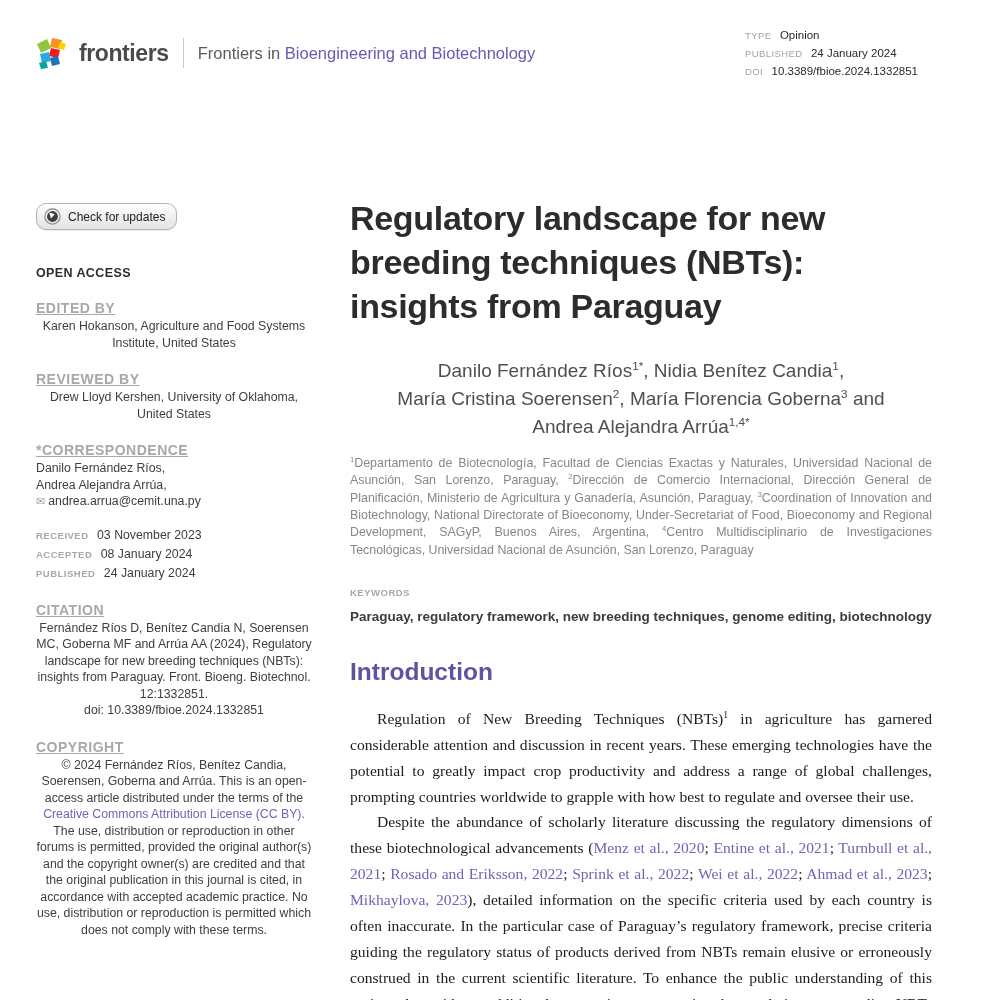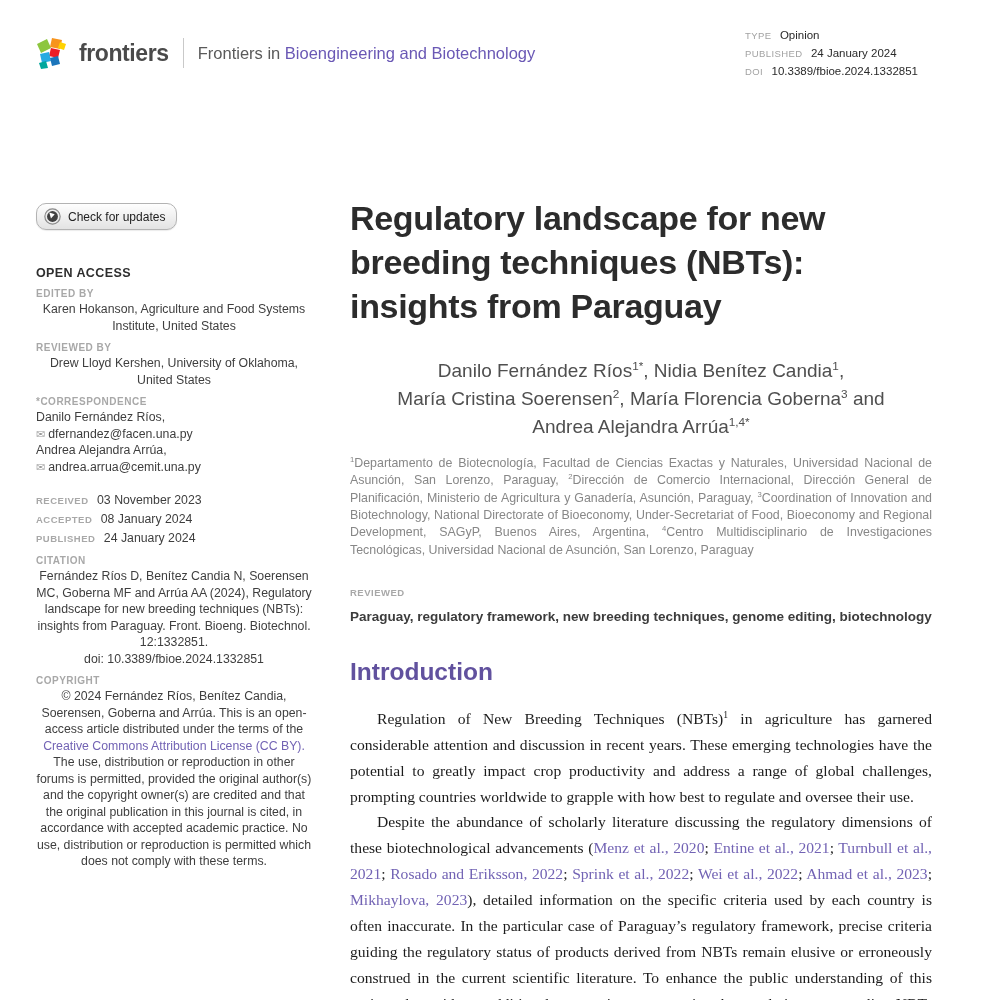--- a/index.html
+++ b/index.html
@@ -28,21 +28,21 @@
   .meta-label{font-size:9.5px;color:#a2a2a2;letter-spacing:0.4px;margin-right:4px;}
   .meta-value{font-size:11.5px;color:#2a2a2a;}
 
   
   .sidebar{position:absolute;left:36px;top:203px;width:276px;}
   .check-btn{display:inline-flex;align-items:center;gap:7px;border:1px solid #b3b3b3;
     border-radius:10px;background:linear-gradient(#fefefe,#e3e3e3);
     padding:4px 11px 4px 7px;cursor:pointer;box-shadow:0 1px 1px rgba(0,0,0,0.08);}
   .check-btn span{font-size:12px;color:#222;}
   .open-access{margin-top:36px;font-size:12.5px;font-weight:700;color:#2e2e2e;letter-spacing:0.4px;}
-  .side-label{font-size:10px;font-weight:700;color:var(--label-gray);letter-spacing:0.5px;margin-top:8px;margin-bottom:2px;}
+  .side-label{font-size:14px;font-weight:700;color:var(--label-gray);letter-spacing:0.5px;margin-top:20px;margin-bottom:2px;text-decoration:underline;}
   .side-text{font-size:12.3px;color:var(--side-text);line-height:16.5px;text-align:center;}
   .corr-line{font-size:12.3px;color:var(--side-text);line-height:16.5px;}
   .email-icon{color:#9a9a9a;font-size:11px;margin-right:3px;}
   .date-row{line-height:16px;white-space:nowrap;margin-top:1px;}
   .date-row:first-of-type{margin-top:0;}
   .dates{margin-top:16px;}
   .date-label{font-size:9.5px;font-weight:700;color:var(--label-gray);letter-spacing:0.5px;margin-right:4px;}
   .date-value{font-size:12.3px;color:var(--side-text);}
   .seg-link{color:var(--purple-link);cursor:pointer;}
   .seg-italic{}
@@ -110,21 +110,20 @@
     <div class="open-access">OPEN ACCESS</div>
 
     <div class="side-label">EDITED BY</div>
     <div class="side-text">Karen Hokanson, Agriculture and Food Systems Institute, United States</div>
 
     <div class="side-label">REVIEWED BY</div>
     <div class="side-text">Drew Lloyd Kershen, University of Oklahoma, United States</div>
 
     <div class="side-label">*CORRESPONDENCE</div>
     <div class="corr-line">Danilo Fernández Ríos,</div>
-    <div class="corr-line"><span class="email-icon">✉</span><span>dfernandez@facen.una.py</span></div>
     <div class="corr-line">Andrea Alejandra Arrúa,</div>
     <div class="corr-line"><span class="email-icon">✉</span><span>andrea.arrua@cemit.una.py</span></div>
 
     <div class="dates">
       <div class="date-row">
         <span class="date-label">RECEIVED</span>
         <span class="date-value">03 November 2023</span>
       </div>
       <div class="date-row">
         <span class="date-label">ACCEPTED</span>
@@ -145,21 +144,21 @@
   </aside>
 
   <main class="main">
 
     <h1 class="title"><span>Regulatory landscape for new</span><br><span>breeding techniques (NBTs):</span><br><span>insights from Paraguay</span></h1>
 
     <div class="authors"><span>Danilo Fernández Ríos</span><span class="seg-sup">1*</span><span>, Nidia Benítez Candia</span><span class="seg-sup">1</span><span>,</span><br><span>María Cristina Soerensen</span><span class="seg-sup">2</span><span>, María Florencia Goberna</span><span class="seg-sup">3</span><span> and</span><br><span>Andrea Alejandra Arrúa</span><span class="seg-sup">1,4*</span></div>
 
     <div class="affiliations"><span class="seg-sup">1</span><span>Departamento de Biotecnología, Facultad de Ciencias Exactas y Naturales, Universidad Nacional de Asunción, San Lorenzo, Paraguay, </span><span class="seg-sup">2</span><span>Dirección de Comercio Internacional, Dirección General de Planificación, Ministerio de Agricultura y Ganadería, Asunción, Paraguay, </span><span class="seg-sup">3</span><span>Coordination of Innovation and Biotechnology, National Directorate of Bioeconomy, Under-Secretariat of Food, Bioeconomy and Regional Development, SAGyP, Buenos Aires, Argentina, </span><span class="seg-sup">4</span><span>Centro Multidisciplinario de Investigaciones Tecnológicas, Universidad Nacional de Asunción, San Lorenzo, Paraguay</span></div>
 
-    <div class="kw-label">REVIEWED</div>
+    <div class="kw-label">KEYWORDS</div>
     <div class="keywords">Paraguay, regulatory framework, new breeding techniques, genome editing, biotechnology</div>
 
     <h2 class="section-head">Introduction</h2>
 
     <div class="body-copy">
       <p><span>Regulation of New Breeding Techniques (NBTs)</span><span class="seg-sup">1</span><span> in agriculture has garnered considerable attention and discussion in recent years. These emerging technologies have the potential to greatly impact crop productivity and address a range of global challenges, prompting countries worldwide to grapple with how best to regulate and oversee their use.</span></p>
       <p><span>Despite the abundance of scholarly literature discussing the regulatory dimensions of these biotechnological advancements (</span><span class="seg-link">Menz et al., 2020</span><span>; </span><span class="seg-link">Entine et al., 2021</span><span>; </span><span class="seg-link">Turnbull et al., 2021</span><span>; </span><span class="seg-link">Rosado and Eriksson, 2022</span><span>; </span><span class="seg-link">Sprink et al., 2022</span><span>; </span><span class="seg-link">Wei et al., 2022</span><span>; </span><span class="seg-link">Ahmad et al., 2023</span><span>; </span><span class="seg-link">Mikhaylova, 2023</span><span>), detailed information on the specific criteria used by each country is often inaccurate. In the particular case of Paraguay’s regulatory framework, precise criteria guiding the regulatory status of products derived from NBTs remain elusive or erroneously construed in the current scientific literature. To enhance the public understanding of this topic and provide an additional perspective, we examine the regulations surrounding NBTs in Paraguay.</span></p>
     </div>
 
   </main>

